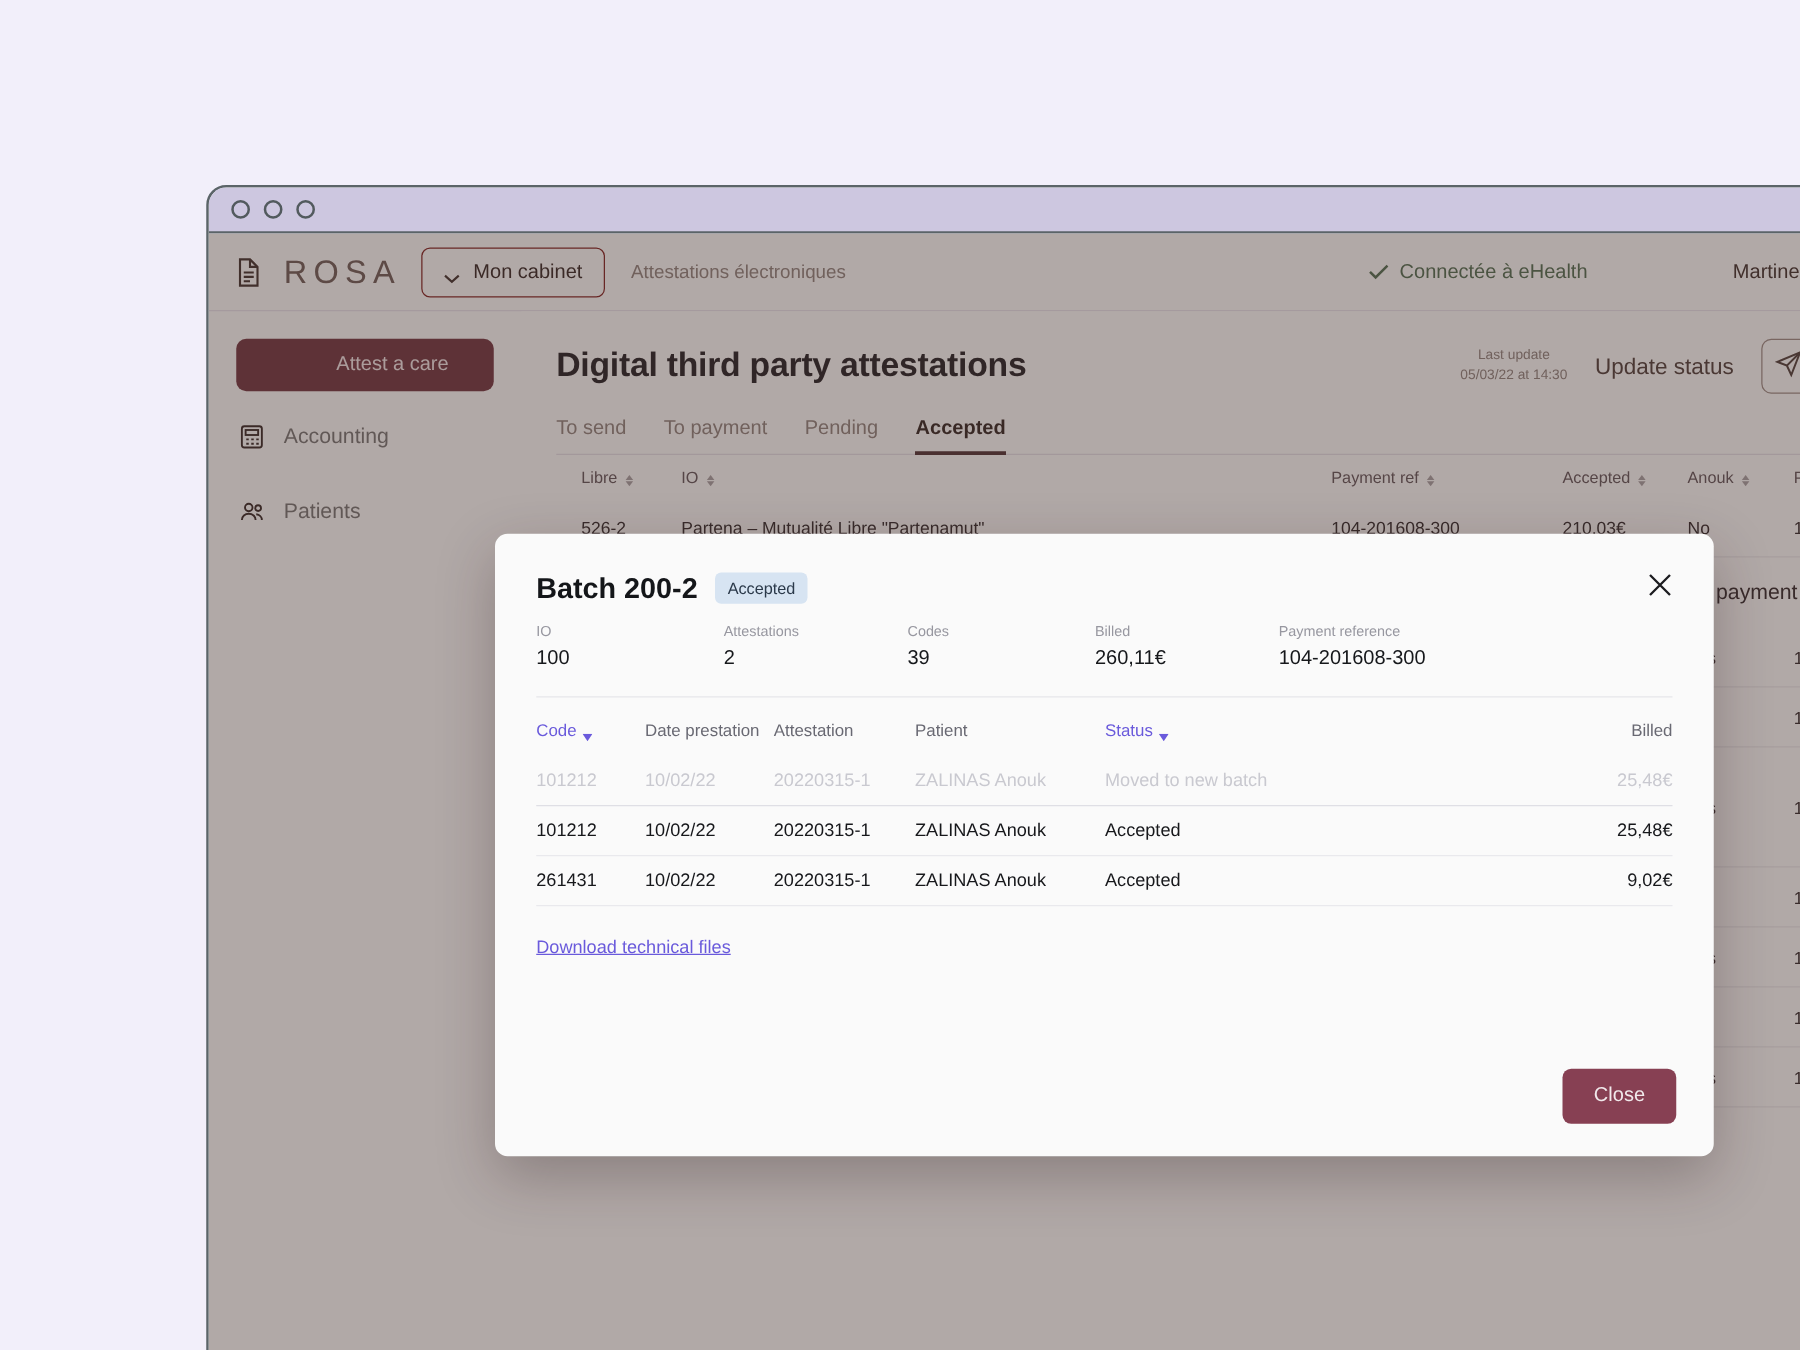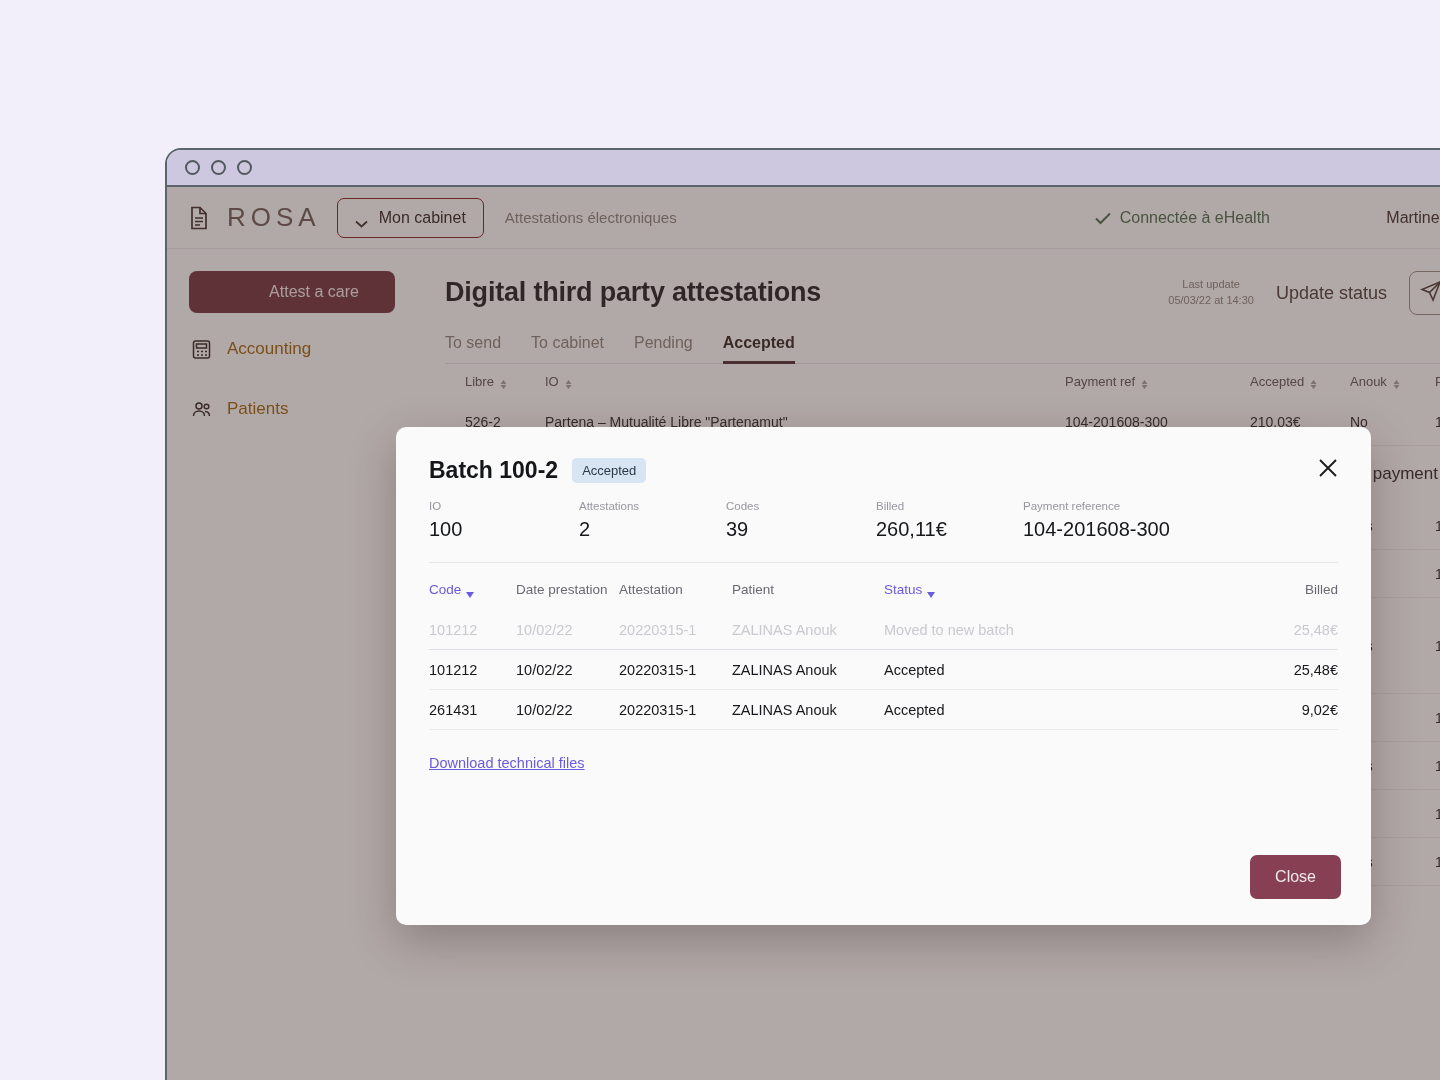--- a/index.html
+++ b/index.html
@@ -80,21 +80,21 @@
   #sidebar { width: 250px; flex: 0 0 250px; background: #ffffff; padding: 22px 0 0 0; }
   #attest-btn {
     margin: 0 22px; height: 42px; border-radius: 8px;
     background: #6d2f3c; color: #f3e9eb; font-size: 16px;
     display: flex; align-items: center; justify-content: center;
     cursor: pointer; border: none; padding-left: 44px;
   }
   .side-item {
     margin-top: 12px; height: 48px; padding-left: 24px;
     display: flex; align-items: center; gap: 15px;
-    font-size: 17px; color: #a16207; cursor: pointer;
+    font-size: 17px; color: #737373; cursor: pointer;
   }
   .side-item .ic { width: 21px; height: 21px; flex: 0 0 auto; color: #2f2220; }
 
   #main { flex: 1 1 auto; background: #ffffff; padding: 28px 0 0 28px; position: relative; overflow: hidden; }
   #page-title { font-size: 27px; font-weight: 700; color: #1d1b20; letter-spacing: -0.2px; }
   #title-right {
     position: absolute; right: 0px; top: 22px;
     display: flex; align-items: center; gap: 22px;
   }
   #lastupd { text-align: center; font-size: 11px; color: #8d817d; line-height: 1.45; }
@@ -141,21 +141,21 @@
     background: #dbe9f7; color: #2c3a4b; font-size: 13px;
     border-radius: 5px; padding: 5px 10px 5px 10px;
   }
   #close-x {
     position: absolute; right: 30px; top: 28px; width: 26px; height: 26px;
     cursor: pointer; color: #1d1d20;
   }
   #meta { display: flex; margin-top: 16px; }
   .meta-cell { display: flex; flex-direction: column; gap: 6px; }
   .meta-label { font-size: 11.5px; color: #9a9aa3; }
-  .meta-value { font-size: 20px; color: #16181c; }
+  .meta-value { font-size: 16px; color: #16181c; }
   .m-io { width: 150px; }
   .m-att { width: 147px; }
   .m-codes { width: 150px; }
   .m-billed { width: 147px; }
   .m-ref { width: 260px; }
   #meta-rule { height: 1px; background: #ebebf0; margin-top: 21px; }
 
   
   #mt { width: 100%; margin-top: 5px; }
   .mt-row { display: flex; align-items: center; height: 40px; }
@@ -273,21 +273,21 @@
                 <svg viewBox="0 0 22 22" fill="none" stroke="currentColor" stroke-width="1.6">
                   <path d="M20 2L2 9.5l7.5 3L13 20z"></path>
                     <path d="M9.5 12.5L20 2"></path>
                 </svg>
               </span>
             </div>
           </div>
 
           <div id="tabs">
             <div class="tab">To send</div>
-            <div class="tab">To cabinet</div>
+            <div class="tab">To payment</div>
             <div class="tab">Pending</div>
             <div class="tab active">Accepted</div>
           </div>
           <div id="tab-rule"></div>
 
           <div id="bg-table">
             <div id="bg-head">
               <div class="c w-batch">
                 <span>Libre</span>
                 <span class="sort-ic">
@@ -408,21 +408,21 @@
           </div>
         </div>
       </div>
 
       <div id="dimmer"></div>
 
       <div id="modal-layer">
         <div id="modal">
 
           <div id="modal-titlerow">
-            <div id="batch-title">Batch 100-2</div>
+            <div id="batch-title">Batch 200-2</div>
             <div id="batch-badge">Accepted</div>
           </div>
 
           <div id="close-x">
             <svg viewBox="0 0 26 26" fill="none" stroke="currentColor" stroke-width="1.9">
               <path d="M5 5l16 16M21 5L5 21"></path>
             </svg>
           </div>
 
           <div id="meta">

